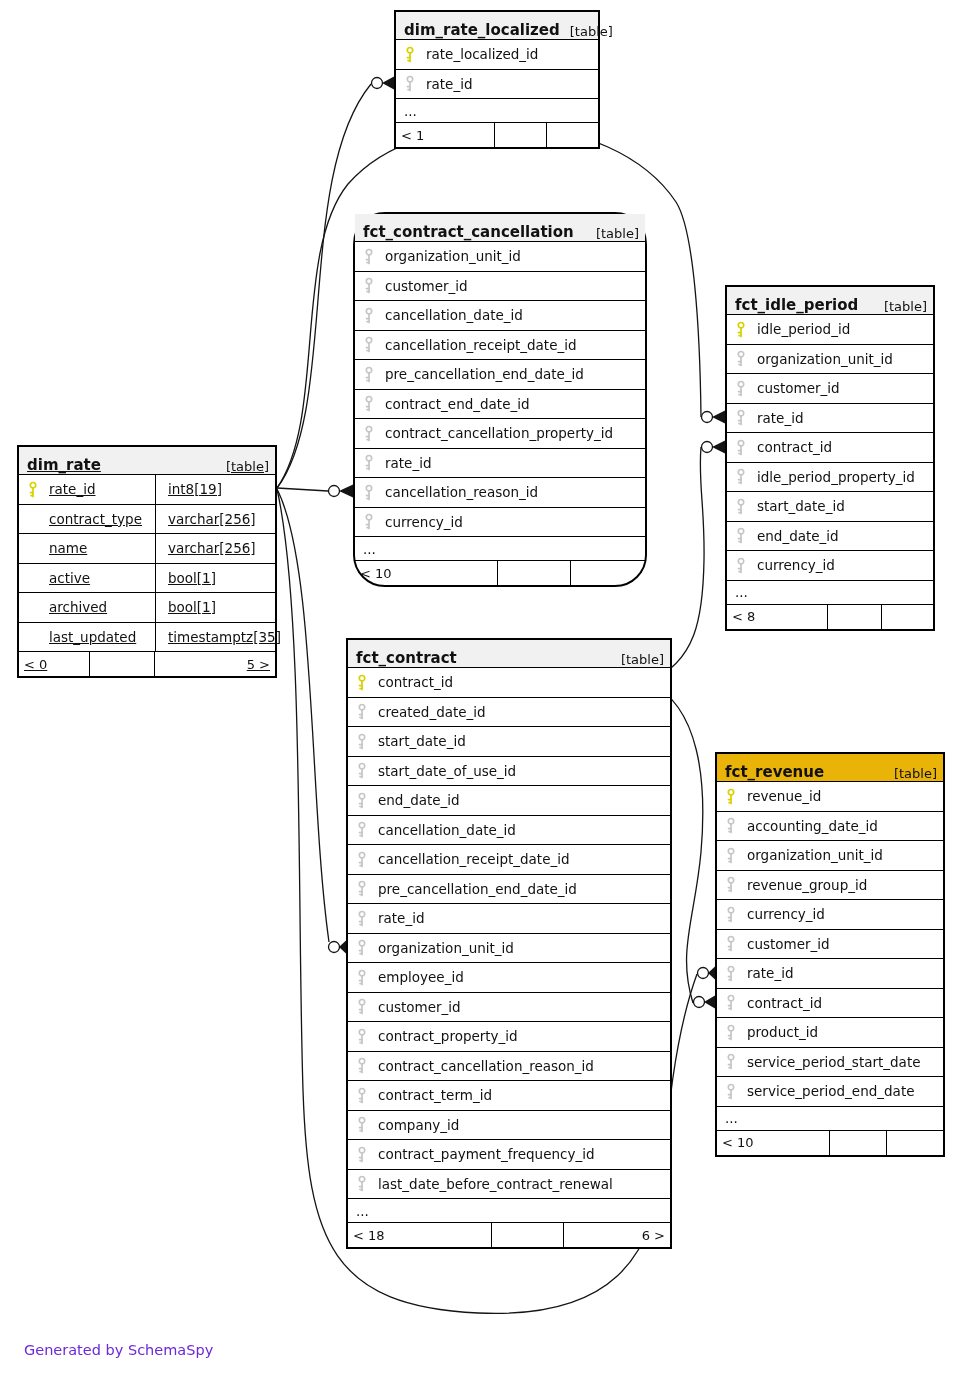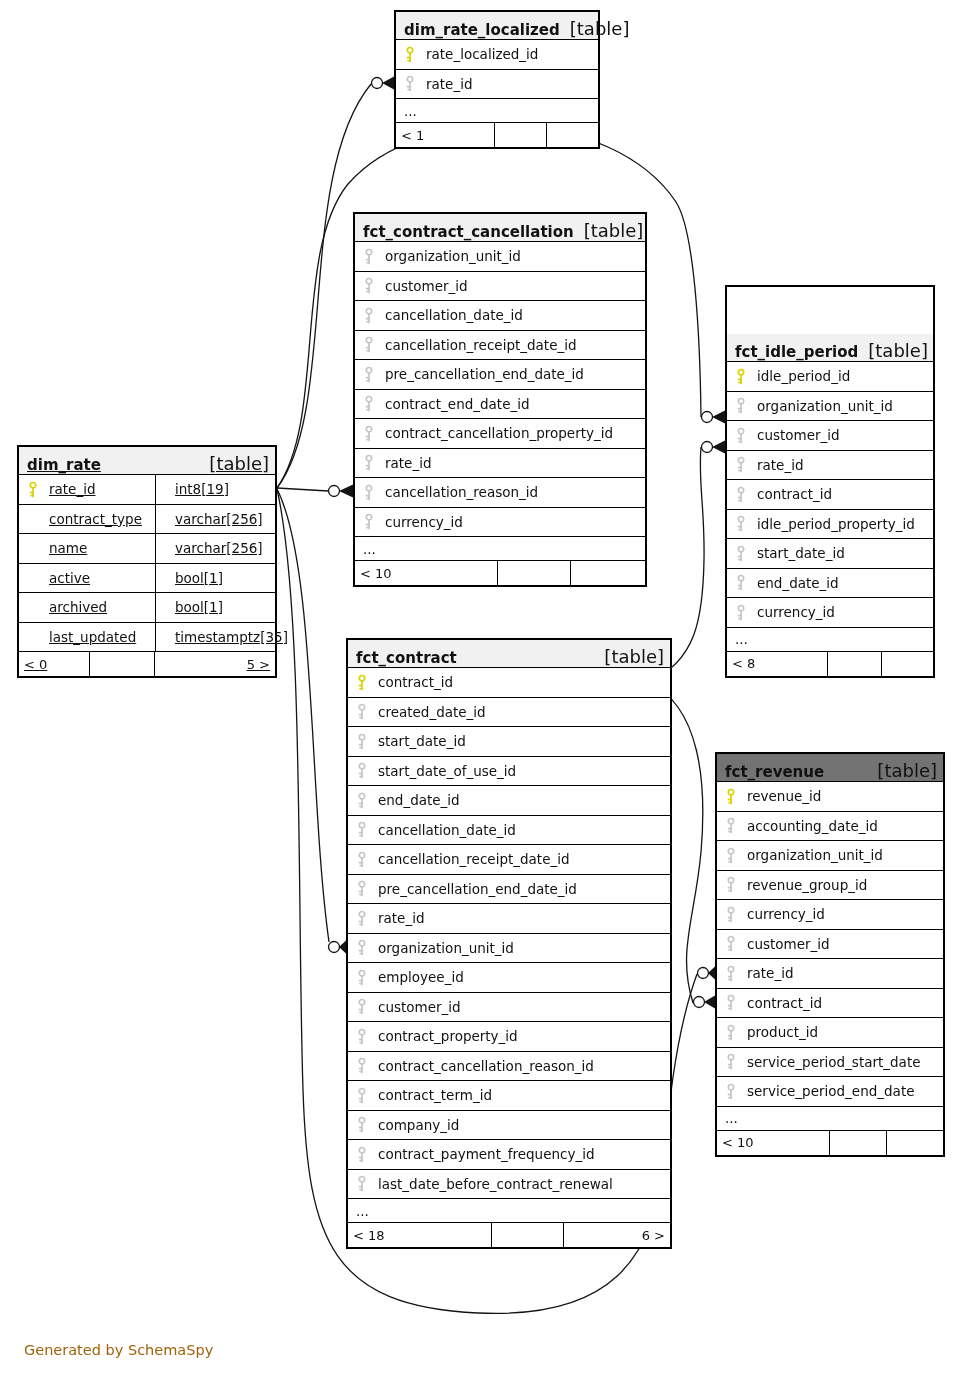--- a/index.html
+++ b/index.html
@@ -13,45 +13,45 @@
   .tbl{
     position:absolute;border:2px solid #000;background:#fff;
     box-sizing:border-box;
   }
   .tbl-header{
     height:28px;background:#f1f1f1;display:flex;align-items:flex-end;
     justify-content:space-between;padding:1px 6px 0 8px;
     border-bottom:1px solid #000;box-sizing:border-box;
   }
   .tbl-name{font-weight:bold;font-size:15px;white-space:nowrap;}
-  .tbl-badge{font-size:18px;white-space:nowrap;margin-left:10px;}
+  .tbl-badge{font-size:13px;white-space:nowrap;margin-left:10px;}
   .col-row{
     height:29.5px;display:flex;align-items:center;
     border-bottom:1px solid #000;box-sizing:border-box;background:#fff;
   }
   .key-ico{flex:0 0 12px;margin-left:8px;}
   .key-spacer{flex:0 0 12px;margin-left:8px;}
   .col-name{font-size:13.5px;margin-left:10px;white-space:nowrap;}
   .name-cell{display:flex;align-items:center;flex:0 0 136px;width:136px;align-self:stretch;}
   .type-cell{
     align-self:stretch;flex:1;border-left:1px solid #000;display:flex;
-    align-items:center;padding-left:19px;font-size:13.5px;white-space:nowrap;
+    align-items:center;padding-left:12px;font-size:13.5px;white-space:nowrap;
   }
   .ellipsis-row{
     height:24px;display:flex;align-items:center;padding-left:8px;
     font-size:13.5px;border-bottom:1px solid #000;box-sizing:border-box;
   }
   .tbl-footer{height:24px;display:flex;box-sizing:border-box;}
   .tbl-footer .fcell{
     box-sizing:border-box;display:flex;align-items:center;font-size:13px;
     padding:0 5px;border-right:1px solid #000;white-space:nowrap;
   }
   .tbl-footer .fcell:last-child{border-right:none;flex:1;justify-content:flex-end;}
   #generator-note{
-    position:absolute;left:24px;top:1342px;font-size:14.5px;color:#a16207;
+    position:absolute;left:24px;top:1342px;font-size:14.5px;color:#6d28d9;
   }
 </style>
 </head>
 <body>
 
 <div id="canvas">
   <svg id="rel-layer" width="961" height="1373">
       <g>
         <path d="M 277 488 C 338 408 296 176 371 84" fill="none" stroke="#141414" stroke-width="1.3"></path>
         <polygon points="382,83 394,76.5 394,89.5" fill="#141414"></polygon>
@@ -112,21 +112,21 @@
           </svg>
           <div class="col-name">rate_id</div>
         </div>
         <div class="ellipsis-row">...</div>
         <div class="tbl-footer">
           <div class="fcell" style="flex: 0 0 99px;">&lt; 1</div>
           <div class="fcell" style="flex: 0 0 52px;"></div>
           <div class="fcell"></div>
         </div>
       </div>
-      <div class="tbl" style="left: 353px; top: 212px; width: 294px;">
+      <div class="tbl" style="left: 353px; top: 212px; width: 294px; border-radius: 32px;">
         <div class="tbl-header" style="background: rgb(241, 241, 241);">
           <div class="tbl-name">fct_contract_cancellation</div>
           <div class="tbl-badge">[table]</div>
         </div>
         <div class="col-row">
           <svg width="12" height="17" viewBox="0 0 12 17" class="key-ico">
             <circle cx="6" cy="4.2" r="2.7" fill="none" stroke="#c6c6c6" stroke-width="1.7"></circle>
             <line x1="6" y1="6.9" x2="6" y2="15.4" stroke="#c6c6c6" stroke-width="1.7" stroke-linecap="round"></line>
             <line x1="6" y1="11.6" x2="3.4" y2="11.6" stroke="#c6c6c6" stroke-width="1.6" stroke-linecap="round"></line>
             <line x1="6" y1="14.6" x2="3.9" y2="14.6" stroke="#c6c6c6" stroke-width="1.6" stroke-linecap="round"></line>
@@ -215,21 +215,21 @@
           <div class="col-name">currency_id</div>
         </div>
         <div class="ellipsis-row">...</div>
         <div class="tbl-footer">
           <div class="fcell" style="flex: 0 0 143px;">&lt; 10</div>
           <div class="fcell" style="flex: 0 0 73px;"></div>
           <div class="fcell"></div>
         </div>
       </div>
       <div class="tbl" style="left: 725px; top: 285px; width: 210px;">
-        <div class="tbl-header" style="background: rgb(241, 241, 241); margin-top: 47px;">
+        <div class="tbl-header" style="background: rgb(241, 241, 241);">
           <div class="tbl-name">fct_idle_period</div>
           <div class="tbl-badge">[table]</div>
         </div>
         <div class="col-row">
           <svg width="12" height="17" viewBox="0 0 12 17" class="key-ico">
             <circle cx="6" cy="4.2" r="2.7" fill="none" stroke="#d9d000" stroke-width="1.7"></circle>
             <line x1="6" y1="6.9" x2="6" y2="15.4" stroke="#d9d000" stroke-width="1.7" stroke-linecap="round"></line>
             <line x1="6" y1="11.6" x2="3.4" y2="11.6" stroke="#d9d000" stroke-width="1.6" stroke-linecap="round"></line>
             <line x1="6" y1="14.6" x2="3.9" y2="14.6" stroke="#d9d000" stroke-width="1.6" stroke-linecap="round"></line>
           </svg>
@@ -540,21 +540,21 @@
           <div class="col-name">last_date_before_contract_renewal</div>
         </div>
         <div class="ellipsis-row">...</div>
         <div class="tbl-footer">
           <div class="fcell" style="flex: 0 0 144px;">&lt; 18</div>
           <div class="fcell" style="flex: 0 0 72px;"></div>
           <div class="fcell">6 &gt;</div>
         </div>
       </div>
       <div class="tbl" style="left: 715px; top: 752px; width: 230px;">
-        <div class="tbl-header" style="background: #737373;">
+        <div class="tbl-header" style="background: #eab308;">
           <div class="tbl-name">fct_revenue</div>
           <div class="tbl-badge">[table]</div>
         </div>
         <div class="col-row">
           <svg width="12" height="17" viewBox="0 0 12 17" class="key-ico">
             <circle cx="6" cy="4.2" r="2.7" fill="none" stroke="#d9d000" stroke-width="1.7"></circle>
             <line x1="6" y1="6.9" x2="6" y2="15.4" stroke="#d9d000" stroke-width="1.7" stroke-linecap="round"></line>
             <line x1="6" y1="11.6" x2="3.4" y2="11.6" stroke="#d9d000" stroke-width="1.6" stroke-linecap="round"></line>
             <line x1="6" y1="14.6" x2="3.9" y2="14.6" stroke="#d9d000" stroke-width="1.6" stroke-linecap="round"></line>
           </svg>

